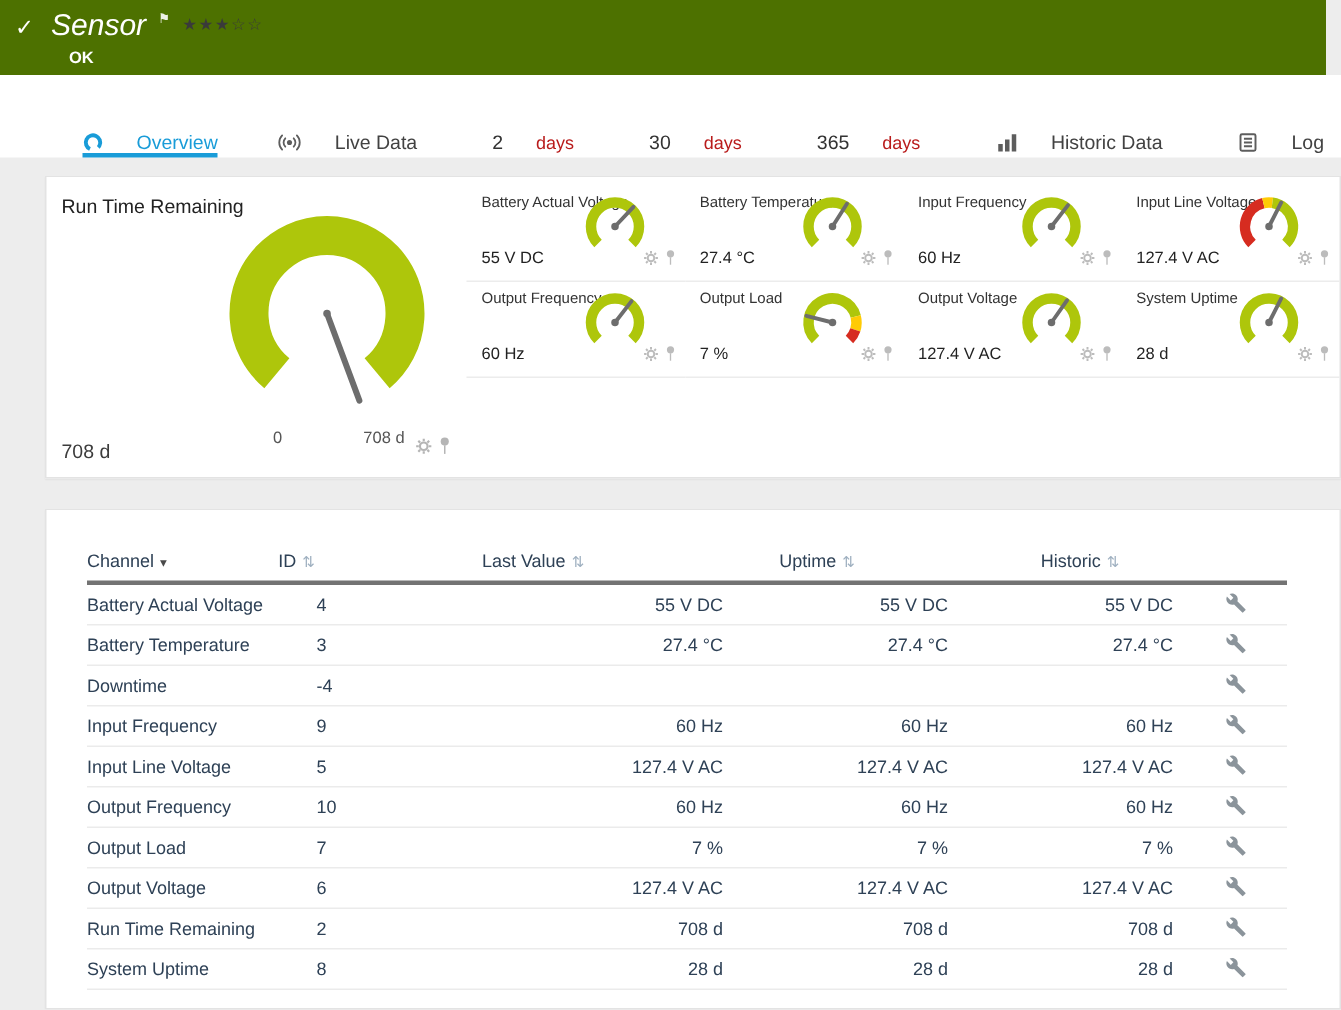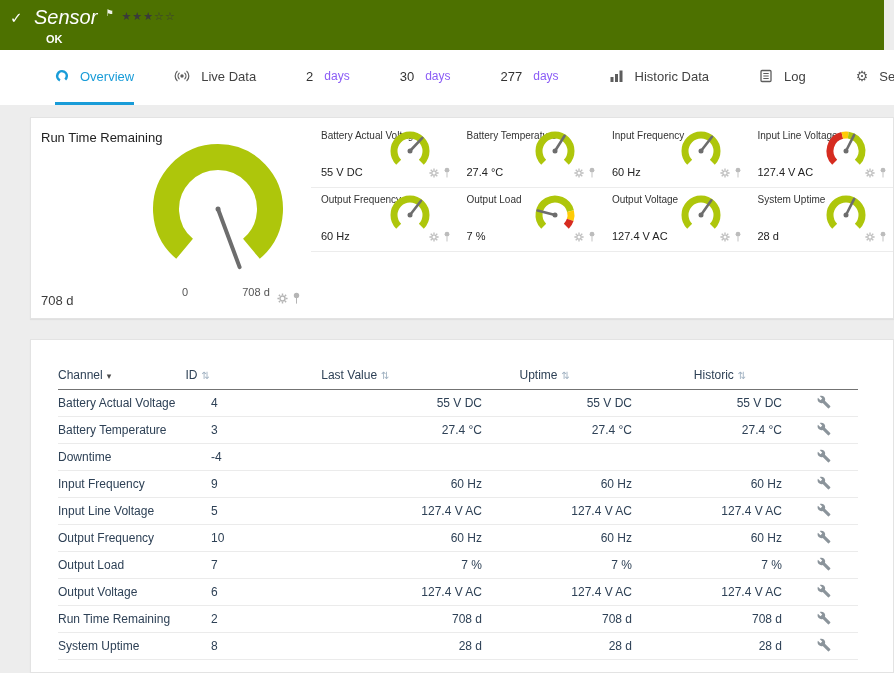--- a/index.html
+++ b/index.html
@@ -20,31 +20,31 @@
   .check-icon { font-size:15px; font-weight:bold; width:18px; }
   .kind { font-style:italic; font-size:20px; margin-left:6px; }
   .title { font-size:15px; margin-left:8px; }
   .flag-icon { font-size:9px; margin-left:8px; position:relative; top:-5px; opacity:.9; }
   .stars { font-size:11px; margin-left:8px; color:#3a3a3a; letter-spacing:1px; position:relative; top:-1px; }
   .status-ok { font-size:11px; font-weight:bold; margin:4px 0 0 36px; }
 
   
   .tabbar { height:55px; background:#fff; display:flex; padding-left:55px; }
   .tab {
-    display:flex; align-items:center; gap:11px; height:100%;
+    display:flex; align-items:flex-end; gap:22px; height:100%;
     margin-right:50px; font-size:13px; color:#424242; cursor:pointer;
     border-bottom:3px solid transparent; white-space:nowrap;
   }
   .tab .ticon { display:flex; align-items:center; color:#5d5d5d; }
   .tab.active { color:#199cd8; border-bottom-color:#199cd8; }
   .tab.active .ticon { color:#199cd8; }
   .tab-overview { margin-right:20px; }
   .tabsep { width:1px; background:#ddd; align-self:center; height:34px; margin-right:20px; }
   .tab .num { font-size:13px; color:#333; }
-  .tab .unit { font-size:12px; color:#8b5cf6; }
+  .tab .unit { font-size:12px; color:#b91c1c; }
 
   
   .content { padding:12px 0 0 30px;border-radius:12px; }
   .panel { background:#fff; border:1px solid #e3e3e3; box-shadow:0 1px 1px rgba(0,0,0,.05); }
 
   
   .panel-gauges { height:202px; display:flex; margin-bottom:20px; }
   .main-gauge { width:280px; flex:none; position:relative; }
   .main-gauge .glabel { position:absolute; top:12px; left:10px; font-size:13px; color:#222; }
   .main-dial { position:absolute; left:112px; top:16px; }
@@ -61,21 +61,21 @@
   .gcell { position:relative; border-bottom:1px solid #ececec; padding:6px 8px 4px 10px; }
   .gcell .glabel { font-size:10px; color:#333; white-space:nowrap; }
   .gcell .gvalue { position:absolute; left:10px; bottom:9px; font-size:11px; color:#222; }
   .gcell .gsvg { position:absolute; right:24px; top:4px; }
   .gcell .cell-icons { right:6px; bottom:5px; }
 
   
   .panel-table { height:334px; padding:20px 0 0 27px; overflow:hidden; }
   .tbl { width:800px; font-size:12px; color:#2e4156; }
   .trow { display:flex; align-items:center; height:27px; border-bottom:1px solid #ebebeb; }
-  .thead { height:30px; border-bottom:1px solid #737373;gap:36px; }
+  .thead { height:30px; border-bottom:3px solid #737373;gap:36px; }
   .c-ch { width:153px; }
   .c-id { width:95px; }
   .c-last { width:190px; text-align:right; padding-right:14px; }
   .c-min { width:150px; text-align:right; padding-right:14px; }
   .c-max { width:150px; text-align:right; padding-right:14px; }
   .c-act { width:55px; text-align:center; }
   .thead .c-last, .thead .c-min, .thead .c-max { text-align:left;margin-left:43px; }
   .thead > div { cursor:pointer; }
   .sort-active { font-size:9px; color:#4a4a4a; margin-left:4px; }
   .sort-both { font-size:10px; color:#9fb0c0; margin-left:4px; }
@@ -115,21 +115,21 @@
   </div>
   <div class="tab">
     <span class="num">2</span>
     <span class="unit">days</span>
   </div>
   <div class="tab">
     <span class="num">30</span>
     <span class="unit">days</span>
   </div>
   <div class="tab">
-    <span class="num">277</span>
+    <span class="num">365</span>
     <span class="unit">days</span>
   </div>
   <div class="tab">
     <span class="ticon">
       <svg width="15" height="14" viewBox="0 0 15 14">
           <rect x="1.5" y="8" width="3" height="5" fill="currentColor"></rect>
           <rect x="6" y="5" width="3" height="8" fill="currentColor"></rect>
           <rect x="10.5" y="1.5" width="3" height="11.5" fill="currentColor"></rect>
         </svg>
     </span>

